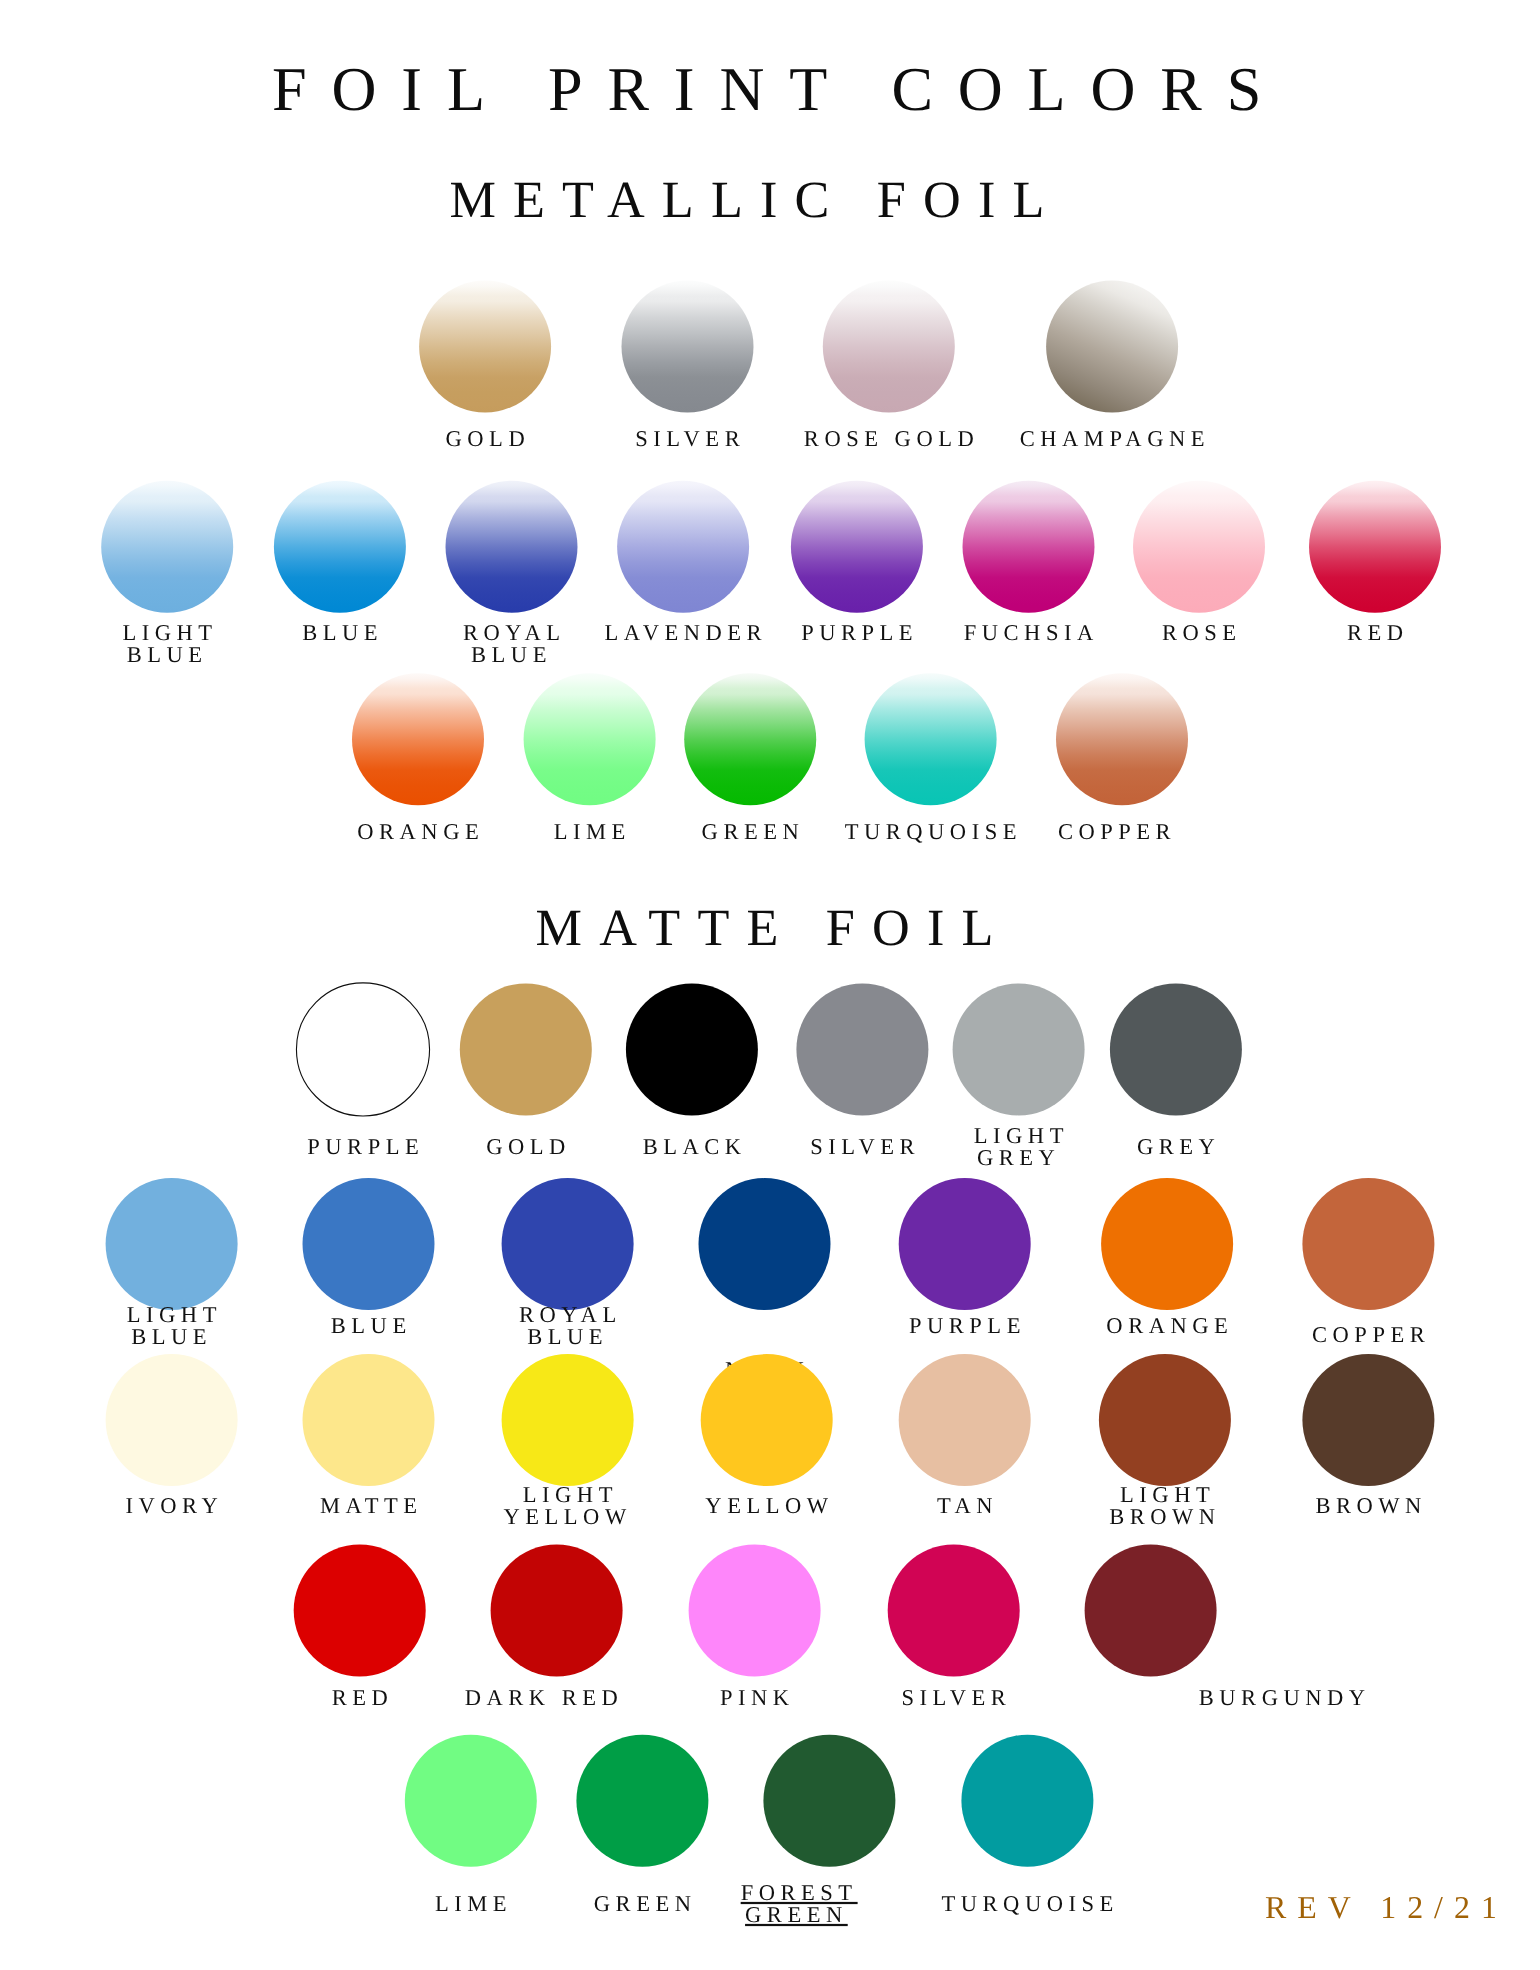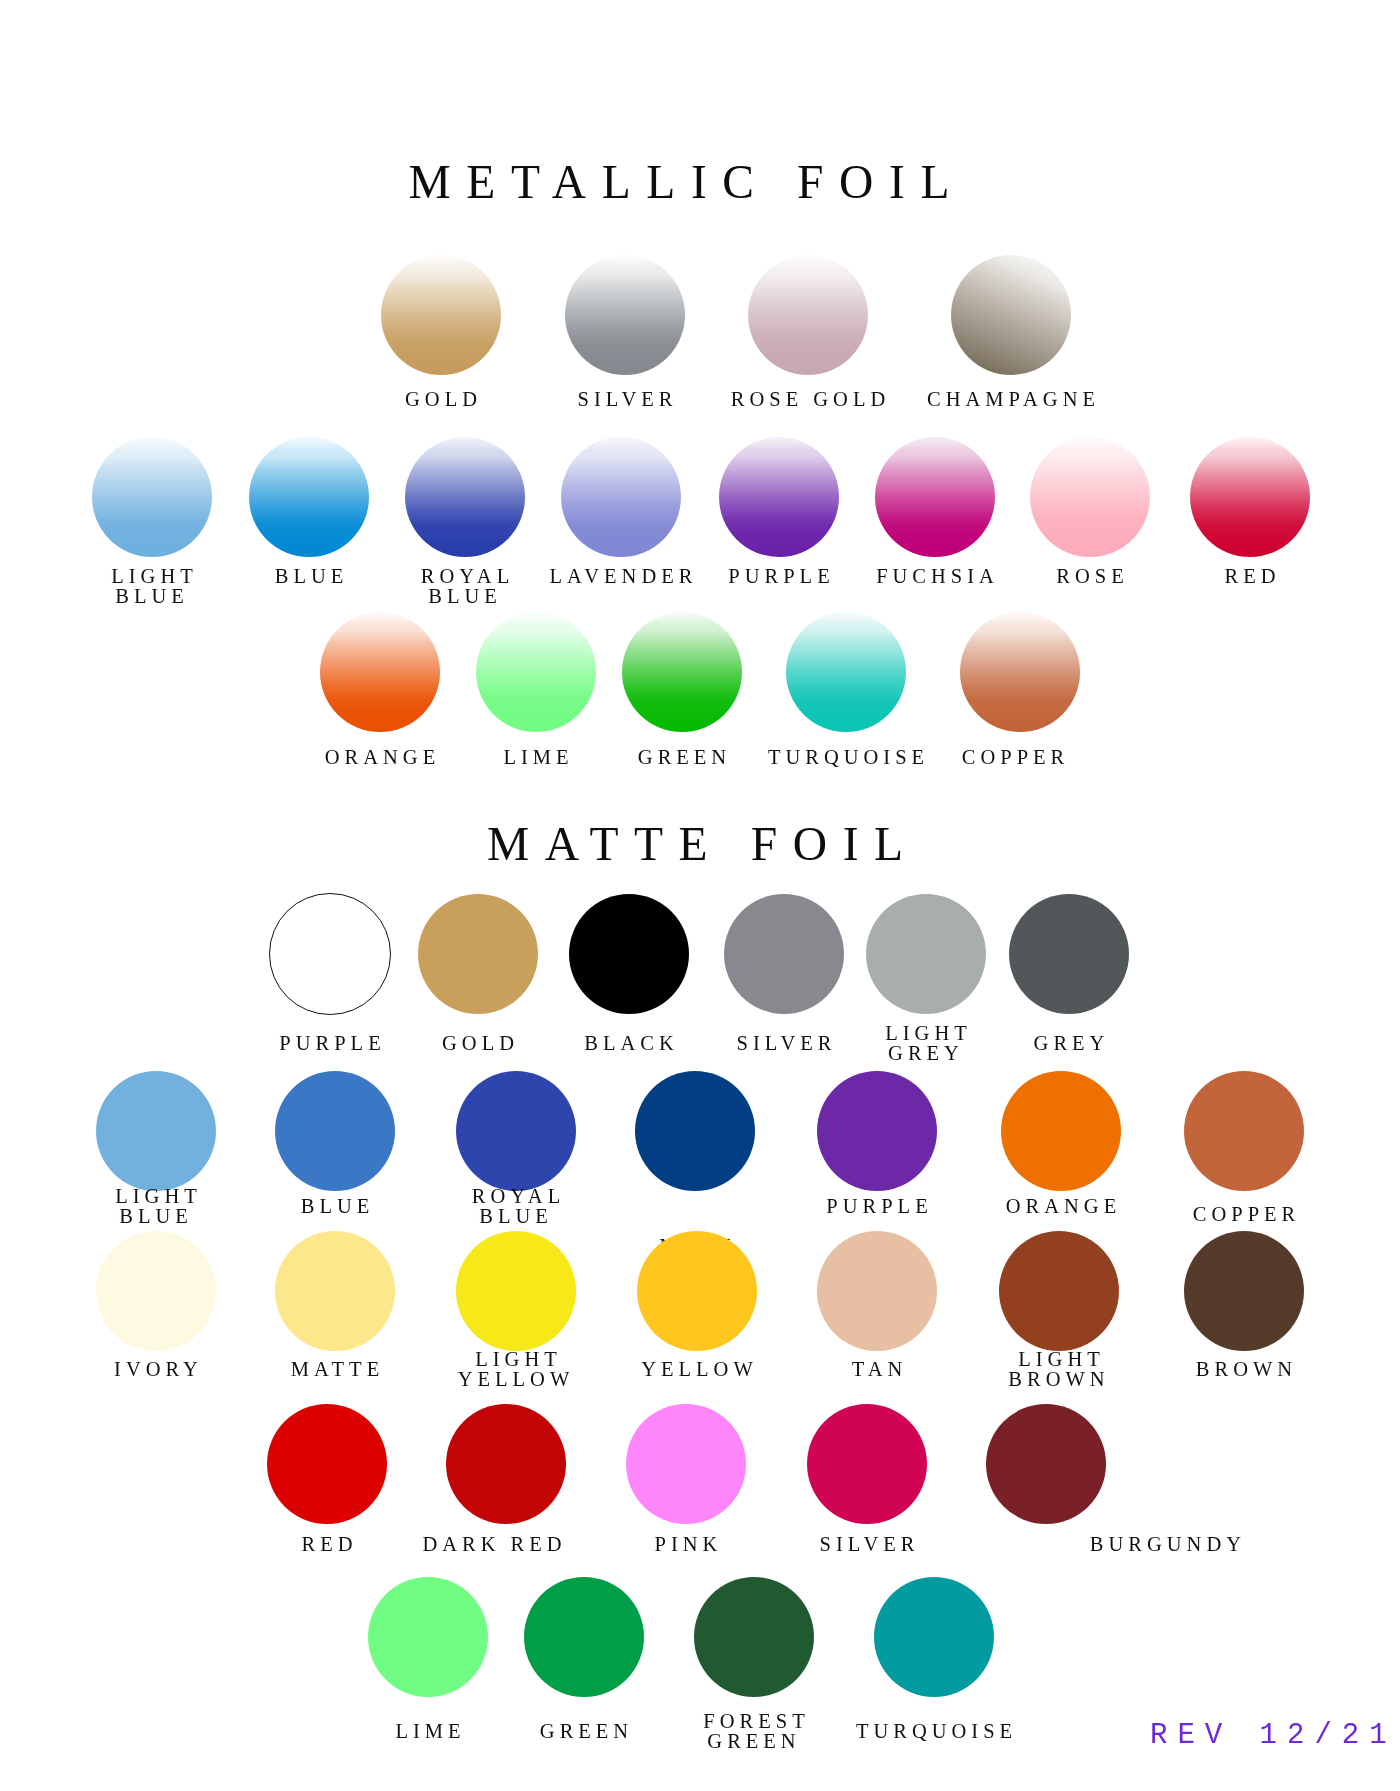--- a/index.html
+++ b/index.html
@@ -16,28 +16,29 @@
 
   .swatch { position:absolute; left:0; top:0; }
   .dot    { position:absolute; width:120px; height:120px; border-radius:50%; }
   .dot-outline { box-sizing:border-box; border:1.8px solid #0f0f0f; background:#ffffff; }
 
   .swatch-label { position:absolute; width:400px; text-align:center;
                   font-family:"Liberation Serif", serif;
                   font-size:20.5px; letter-spacing:5px; text-indent:5px;
                   color:#111111; line-height:20px; white-space:pre-line; }
 
-  #revision-label { position:absolute; font-family:Liberation Mono, monospace; line-height:1;
-                    font-size:29px; letter-spacing:10px; color:#6d28d9; white-space:pre; }
+  #revision-label { position:absolute; font-family:Liberation Serif, serif; line-height:1;
+                    font-size:29px; letter-spacing:10px; color:#a16207; white-space:pre; }
 </style>
 </head>
 <body>
 
 <div id="page">
 
+  <div class="title" id="main-title" style="top:54.01px;">FOIL PRINT COLORS</div>
 
   <div class="title section-heading" style="top:159.15px;left:-21px;">METALLIC FOIL</div>
 
   <div class="swatch">
     <div class="dot" style="left:381.00px;top:255.00px;background:linear-gradient(180deg, #FDFCFA 0%, #FBF9F5 4.2%, #F5EFE4 11.7%, #F4EDE1 15.8%, #EADBC3 27.5%, #E0CAA7 40%, #D8BC90 50%, #CFAD77 62%, #C8A165 73.3%, #C69E5F 85%, #C69D5E 94.2%, #C59C5C 100%);"></div>
     <div class="swatch-label" style="left:241.00px;top:389.05px;">GOLD</div>
   </div>
   <div class="swatch">
     <div class="dot" style="left:565.00px;top:255.00px;background:linear-gradient(180deg, #FCFDFD 0%, #F8F9F9 4.2%, #ECEDEE 11.7%, #EAEBEC 15.8%, #D3D5D7 27.5%, #BEC1C4 40%, #ADB0B4 50%, #9A9EA3 62%, #8C9095 73.3%, #888C92 85%, #868A90 94.2%, #85898F 100%);"></div>
     <div class="swatch-label" style="left:425.00px;top:389.05px;">SILVER</div>
@@ -222,21 +223,21 @@
   <div class="swatch">
     <div class="dot" style="left:368.00px;top:1577.00px;background:#71FC83;"></div>
     <div class="swatch-label" style="left:228.00px;top:1721.45px;">LIME</div>
   </div>
   <div class="swatch">
     <div class="dot" style="left:524.00px;top:1577.00px;background:#009E46;"></div>
     <div class="swatch-label" style="left:384.00px;top:1721.45px;">GREEN</div>
   </div>
   <div class="swatch">
     <div class="dot" style="left:694.00px;top:1577.00px;background:#215A30;"></div>
-    <div class="swatch-label" style="left:554.00px;top:1711.45px;">FOREST
+    <div class="swatch-label" style="left:524px;top:1711.45px;text-decoration:underline;">FOREST
 GREEN</div>
   </div>
   <div class="swatch">
     <div class="dot" style="left:874.00px;top:1577.00px;background:#029CA0;"></div>
     <div class="swatch-label" style="left:734.00px;top:1721.45px;">TURQUOISE</div>
   </div>
 
   <div id="revision-label" style="left:1150px;top:1721px;">REV 12/21</div>
 </div>
 

